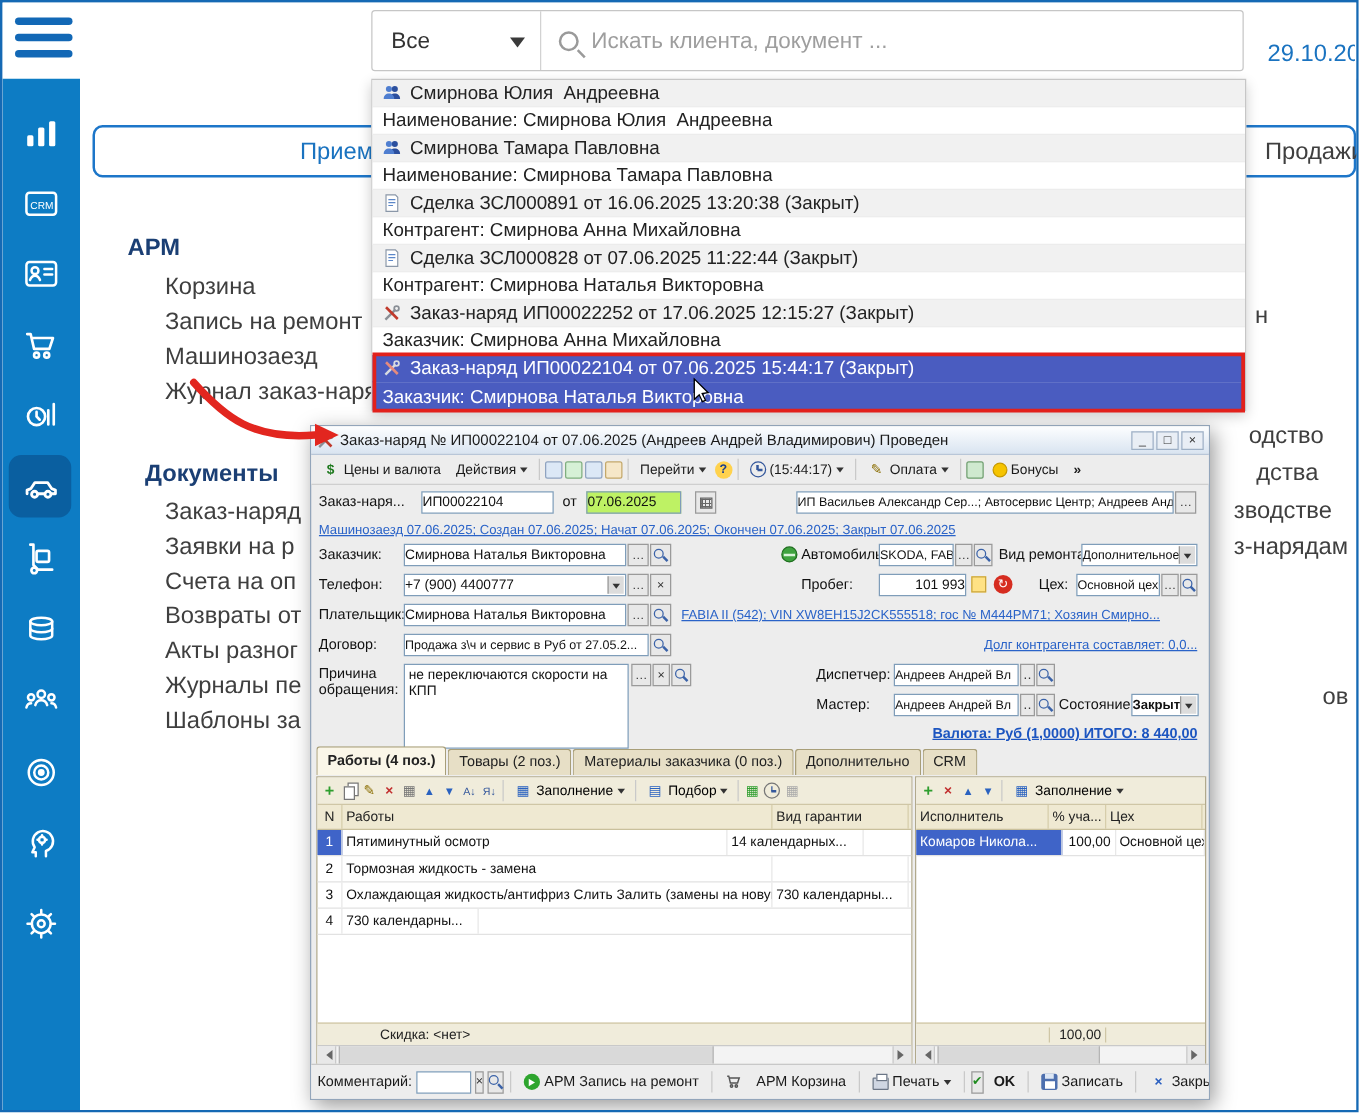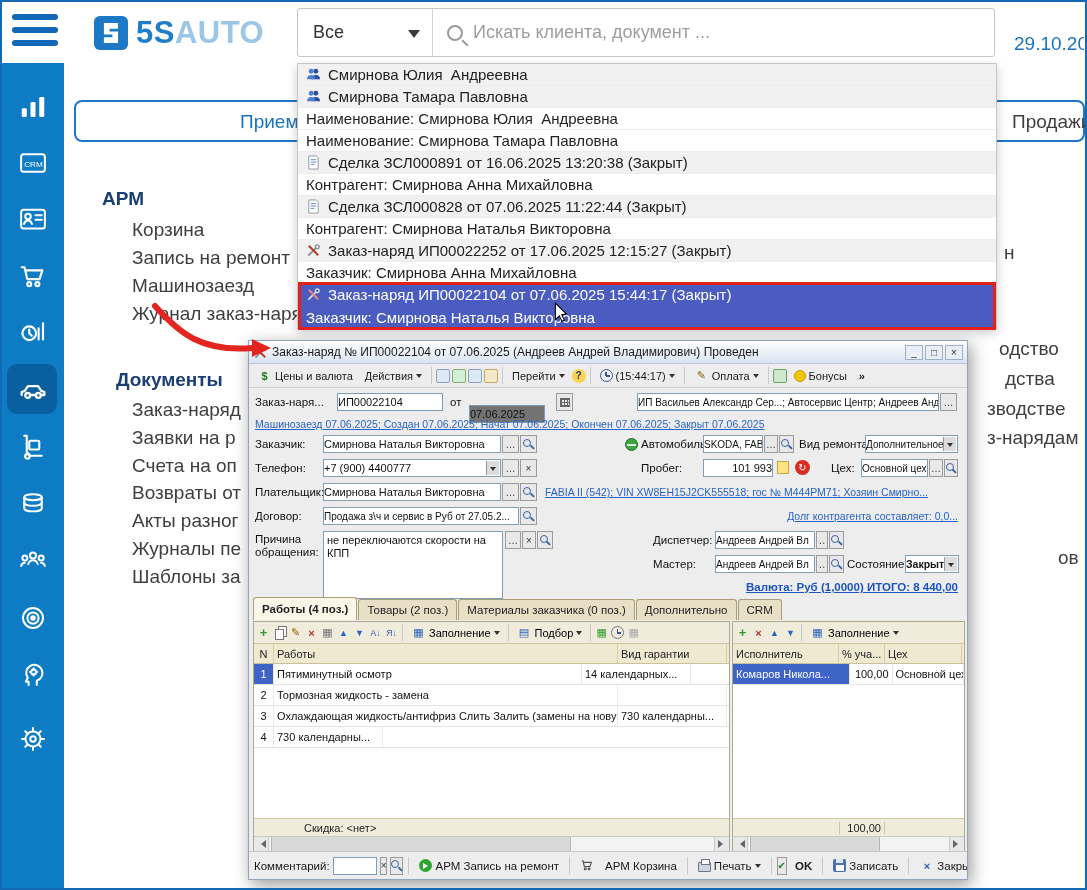--- a/index.html
+++ b/index.html
@@ -104,29 +104,20 @@
 <body>
 
 <div class="stage">
 
   <div class="r" style="left:0;top:0;width:1083px;height:61px;background:#fff">
     <div class="r burger" style="left:10px;top:5px;width:46px;height:48px">
         <b></b>
         <b></b>
         <b></b>
       </div>
-    <div class="r" style="left:92px;top:13px;display:flex;align-items:center;gap:8px">
-      <span style="display:inline-flex">
-        <svg width="34" height="34" viewBox="0 0 24 24">
-            <rect width="24" height="24" rx="4" fill="#1b79c6"></rect>
-            <path fill="#fff" d="M7 5h10v4h-6v2h6v8H7v-4h6v-2H7z"></path>
-          </svg>
-      </span>
-      <span class="logo-txt"><b>5S</b><i>AUTO</i></span>
-    </div>
     <div class="r searchbox" style="left:295px;top:6px;width:698px">
       <div class="filterseg">
         <span>Все</span>
         <span class="caret-dn"></span>
       </div>
       <span class="mag-lg"></span>
       <input type="text" placeholder="Искать клиента, документ ..." style="">
     </div>
     <div class="r topdate" style="left:1012px;top:31px;width:70px;overflow:hidden">29.10.20</div>
   </div>
@@ -306,21 +297,21 @@
           <span>»</span>
         </span>
     </div>
 
     
     <div class="lbl" style="left:6px;top:55px;font-weight:normal">Заказ-наря...</div>
     <div class="fld" style="left:88px;top:52px;width:106px">
         <span>ИП00022104</span>
       </div>
     <div class="lbl" style="left:201px;top:55px">от</div>
-    <div class="fld" style="left:220px;top:64px;width:76px;background:#737373">
+    <div class="fld" style="left:220px;top:52px;width:76px;background:#bef264">
         <span>07.06.2025</span>
       </div>
     <div class="btn16" style="left:307px;top:52px">
         <span class="calico"></span>
       </div>
     <div class="fld" style="left:388px;top:52px;width:302px;font-size:10px">
         <span class="nowrap">ИП Васильев Александр Сер...; Автосервис Центр; Андреев Андрей Влад...</span>
       </div>
     <div class="btn16" style="left:691px;top:52px">…</div>
 
@@ -600,35 +591,35 @@
       <span class="dd-ico">
           <svg viewBox="0 0 16 16" width="15" height="15">
             <circle cx="10.5" cy="4.5" r="2.6" fill="#2b4f9e"></circle>
             <path d="M6 13c0-3 2-4.6 4.5-4.6S15 10 15 13z" fill="#2b4f9e"></path>
             <circle cx="5.5" cy="4.5" r="2.6" fill="#4f7ed0"></circle>
             <path d="M1 13c0-3 2-4.6 4.5-4.6S10 10 10 13z" fill="#4f7ed0"></path>
           </svg>
         </span>
       <span class="dd-txt">Смирнова Юлия  Андреевна</span>
     </div>
+    <div class="dd-row">
+        <span class="dd-txt">Наименование: Смирнова Юлия  Андреевна</span>
+      </div>
     <div class="dd-row t">
       <span class="dd-ico">
           <svg viewBox="0 0 16 16" width="15" height="15">
             <circle cx="10.5" cy="4.5" r="2.6" fill="#2b4f9e"></circle>
             <path d="M6 13c0-3 2-4.6 4.5-4.6S15 10 15 13z" fill="#2b4f9e"></path>
             <circle cx="5.5" cy="4.5" r="2.6" fill="#4f7ed0"></circle>
             <path d="M1 13c0-3 2-4.6 4.5-4.6S10 10 10 13z" fill="#4f7ed0"></path>
           </svg>
         </span>
       <span class="dd-txt">Смирнова Тамара Павловна</span>
     </div>
     <div class="dd-row">
-        <span class="dd-txt">Наименование: Смирнова Юлия  Андреевна</span>
-      </div>
-    <div class="dd-row">
         <span class="dd-txt">Наименование: Смирнова Тамара Павловна</span>
       </div>
     <div class="dd-row t">
       <span class="dd-ico">
           <svg viewBox="0 0 16 16" width="15" height="15">
             <path d="M3 1h8l2 2v12H3z" fill="#fff" stroke="#8a97a8"></path>
             <path d="M5 5h6M5 7.5h6M5 10h4" stroke="#5b87c9"></path>
           </svg>
         </span>
       <span class="dd-txt">Сделка ЗСЛ000891 от 16.06.2025 13:20:38 (Закрыт)</span>

